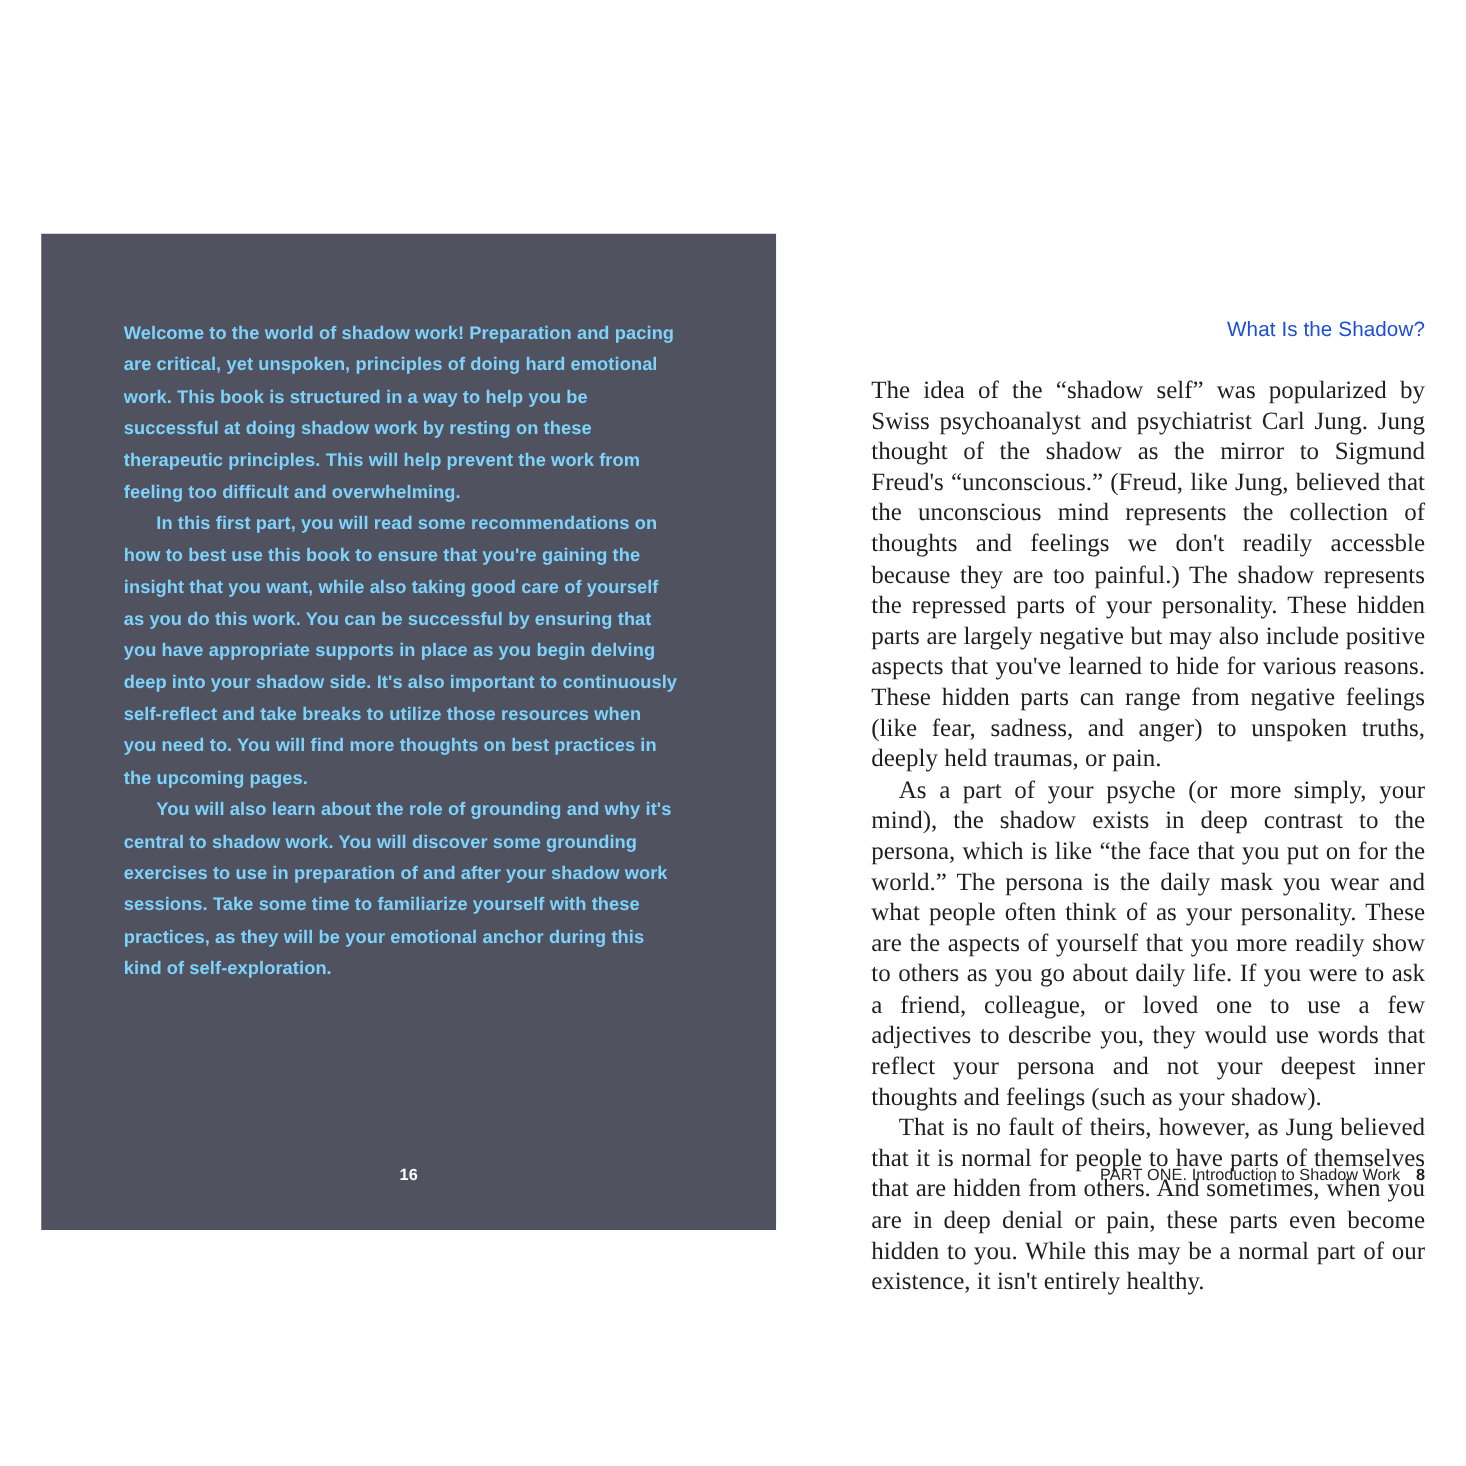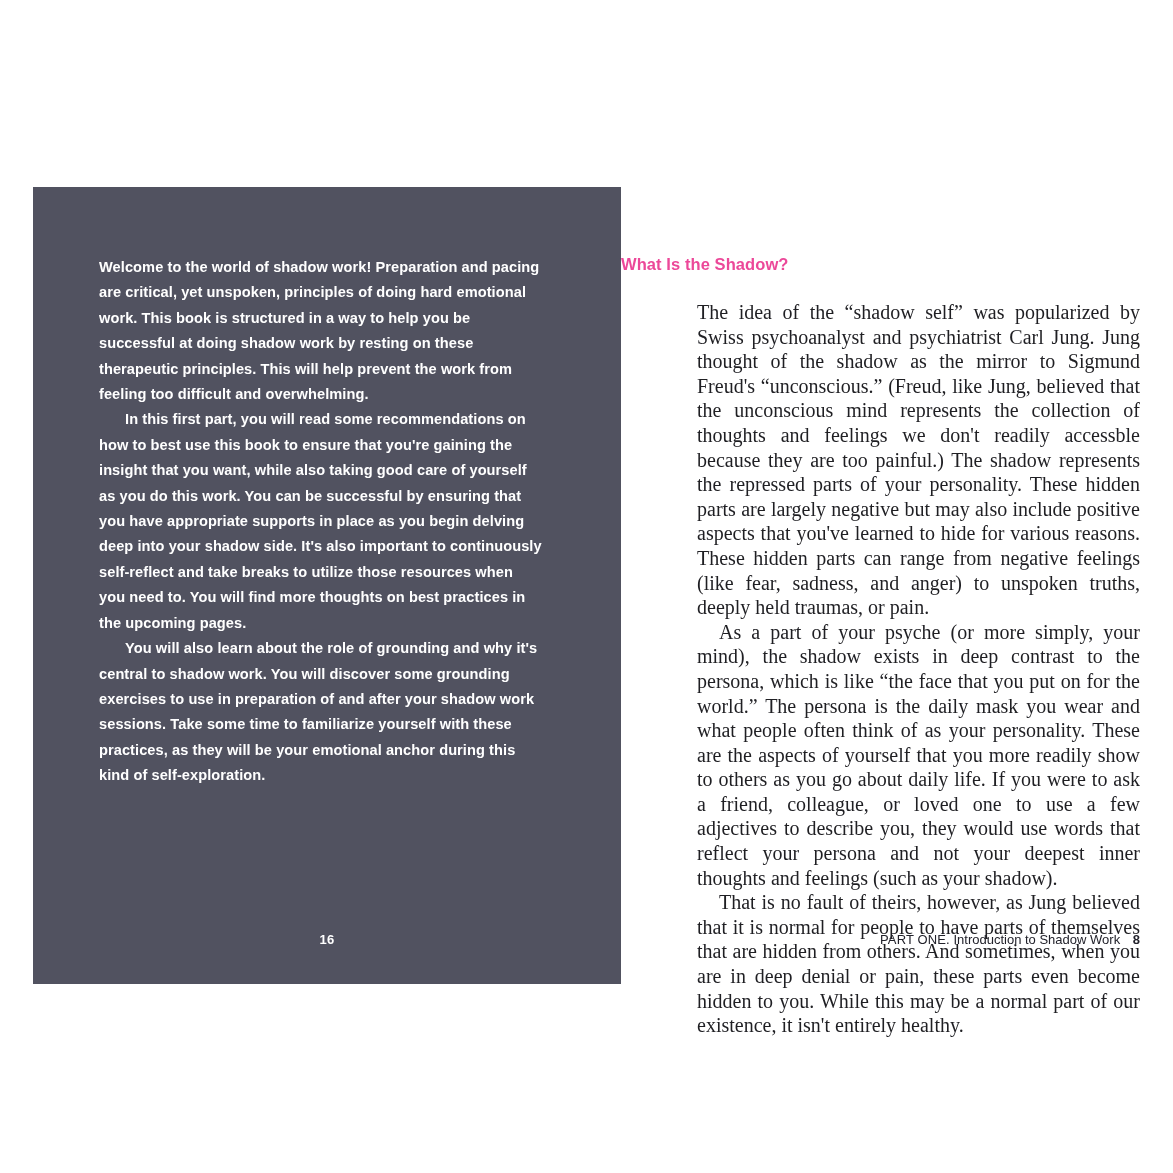--- a/index.html
+++ b/index.html
@@ -39,21 +39,21 @@
     left: 66px;
     top: 68px;
     width: 444px;
   }
   .left-body p {
     margin: 0;
     font-size: 14.6px;
     line-height: 25.4px;
     font-weight: 600;
     letter-spacing: 0.005em;
-    color: #ffffff;
+    color: #7dd3fc;
     text-align: left;
   }
   .left-body p.indent {
     text-indent: 26px;
   }
   .folio-left {
     position: absolute;
     left: 0;
     right: 0;
     top: 745px;
@@ -73,24 +73,24 @@
     height: 797px;
     background: #ffffff;
     color: #2b2b2b;
     box-sizing: border-box;
   }
   .right-heading {
     position: absolute;
     left: 0;
     right: 0;
     top: 68px;
-    text-align: left;
+    text-align: right;
     font-size: 16.5px;
-    font-weight: 700;
-    color: #ec4899;
+    font-weight: 400;
+    color: #1d4ed8;
     letter-spacing: 0.005em;
   }
   .right-body {
     position: absolute;
     left: 76px;
     top: 113px;
     width: 443px;
     font-family: "Liberation Serif", serif;
   }
   .right-body p {

